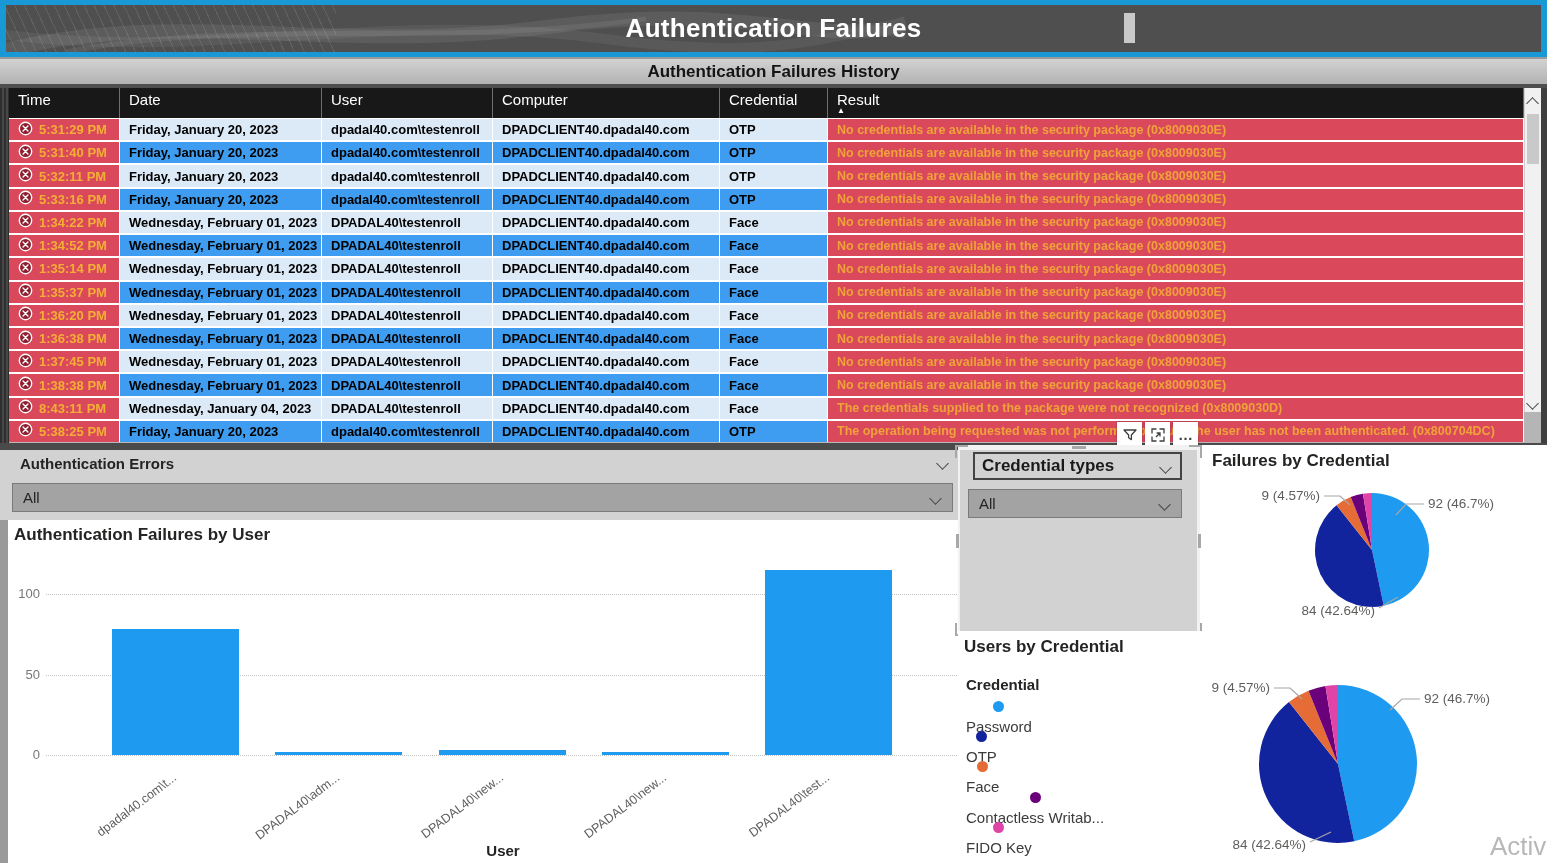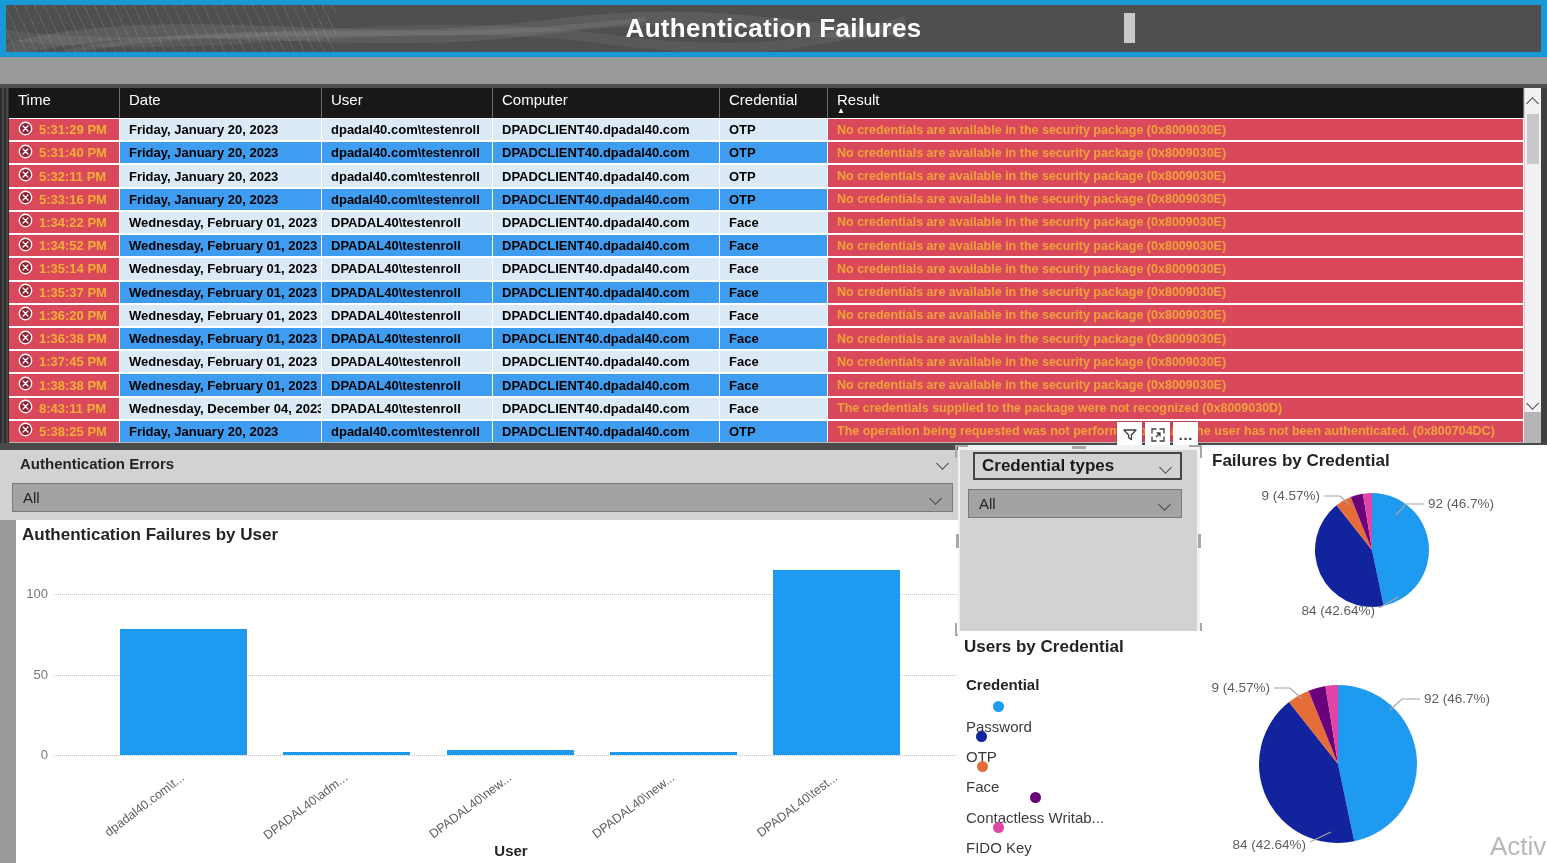--- a/index.html
+++ b/index.html
@@ -53,21 +53,21 @@
   .vthumb{position:absolute;left:2px;top:26px;width:12px;height:50px;background:#c9c9c9;}
   .scrollfoot{left:1524px;top:412px;width:17px;height:31px;background:#b5b5b5;}
 
   
   .hovertools{left:1117px;top:422px;height:26px;display:flex;gap:3px;}
   .htool{width:25px;height:25px;background:#fff;box-shadow:0 0 2px rgba(0,0,0,.35);
     display:flex;align-items:center;justify-content:center;font-weight:bold;color:#3f3f3f;font-size:15px;}
 
   
   .slicerleft{left:0;top:450px;width:958px;height:70px;background:#d2d2d2;}
-  .barpanel{left:16px;top:520px;width:958px;height:343px;background:#fff;}
+  .barpanel{left:8px;top:520px;width:958px;height:343px;background:#fff;}
   .rightgap{left:958px;top:445px;width:242px;height:186px;background:#f2f2f2;}
   .piepanel1{left:1200px;top:445px;width:347px;height:186px;background:#fff;}
   .userspanel{left:958px;top:631px;width:589px;height:232px;background:#fff;}
   .slicercred{left:960px;top:450px;width:237px;height:181px;background:#d2d2d2;}
 
   .paneltitle{position:absolute;font-size:17px;font-weight:bold;color:#252423;white-space:nowrap;}
 
   
   .slabel{position:absolute;font-size:15px;font-weight:bold;color:#252423;}
   .schev{position:absolute;}
@@ -111,20 +111,21 @@
     <div class="hatch"></div>
     <svg width="900" height="47">
       <path d="M0 45 C 180 2, 330 50, 540 22 S 820 46, 900 18" stroke="#ffffff" opacity="0.08" fill="none" stroke-width="14"></path>
       <path d="M0 30 C 200 55, 380 5, 600 34 S 840 10, 900 30" stroke="#ffffff" opacity="0.06" fill="none" stroke-width="10"></path>
       <path d="M60 47 C 240 12, 420 44, 640 14" stroke="#ffffff" opacity="0.07" fill="none" stroke-width="5"></path>
     </svg>
     <div class="title-text">Authentication Failures</div>
     <div class="cursor-bar"></div>
   </div>
 
+  <div class="abs subtitlebar">Authentication Failures History</div>
   <div class="abs gapstrip"></div>
   <div class="abs lstrip"></div>
   <div class="abs rstrip"></div>
 
   <div class="abs tablewrap">
     <div class="thead" id="thead">
         <div class="th" style="flex: 0 0 111px;"><span>Time</span></div>
         <div class="th" style="flex: 0 0 202px;"><span>Date</span></div>
         <div class="th" style="flex: 0 0 171px;"><span>User</span></div>
         <div class="th" style="flex: 0 0 227px;"><span>Computer</span></div>
@@ -301,21 +302,21 @@
           <div class="td resc" style="flex: 0 0 696px;">No credentials are available in the security package (0x8009030E)</div>
         </div>
         <div class="tr">
           <div class="td timec" style="flex: 0 0 111px;">
             <span><svg width="15" height="15" viewBox="0 0 16 16">
                 <circle cx="8" cy="8" r="6.6" fill="#8E1F2F" stroke="#fff" stroke-width="1.5"></circle>
                 <path d="M5.4 5.4L10.6 10.6M10.6 5.4L5.4 10.6" stroke="#fff" stroke-width="1.5" stroke-linecap="round"></path>
               </svg></span>
             <span>8:43:11 PM</span>
           </div>
-          <div class="td cell" style="flex: 0 0 202px;">Wednesday, December 04, 2023</div>
+          <div class="td cell" style="flex: 0 0 202px;">Wednesday, January 04, 2023</div>
           <div class="td cell" style="flex: 0 0 171px;">DPADAL40\testenroll</div>
           <div class="td cell" style="flex: 0 0 227px;">DPADCLIENT40.dpadal40.com</div>
           <div class="td cell" style="flex: 0 0 108px;">Face</div>
           <div class="td resc" style="flex: 0 0 696px;">The credentials supplied to the package were not recognized (0x8009030D)</div>
         </div>
         <div class="tr alt">
           <div class="td timec" style="flex: 0 0 111px;">
             <span><svg width="15" height="15" viewBox="0 0 16 16">
                 <circle cx="8" cy="8" r="6.6" fill="#8E1F2F" stroke="#fff" stroke-width="1.5"></circle>
                 <path d="M5.4 5.4L10.6 10.6M10.6 5.4L5.4 10.6" stroke="#fff" stroke-width="1.5" stroke-linecap="round"></path>

